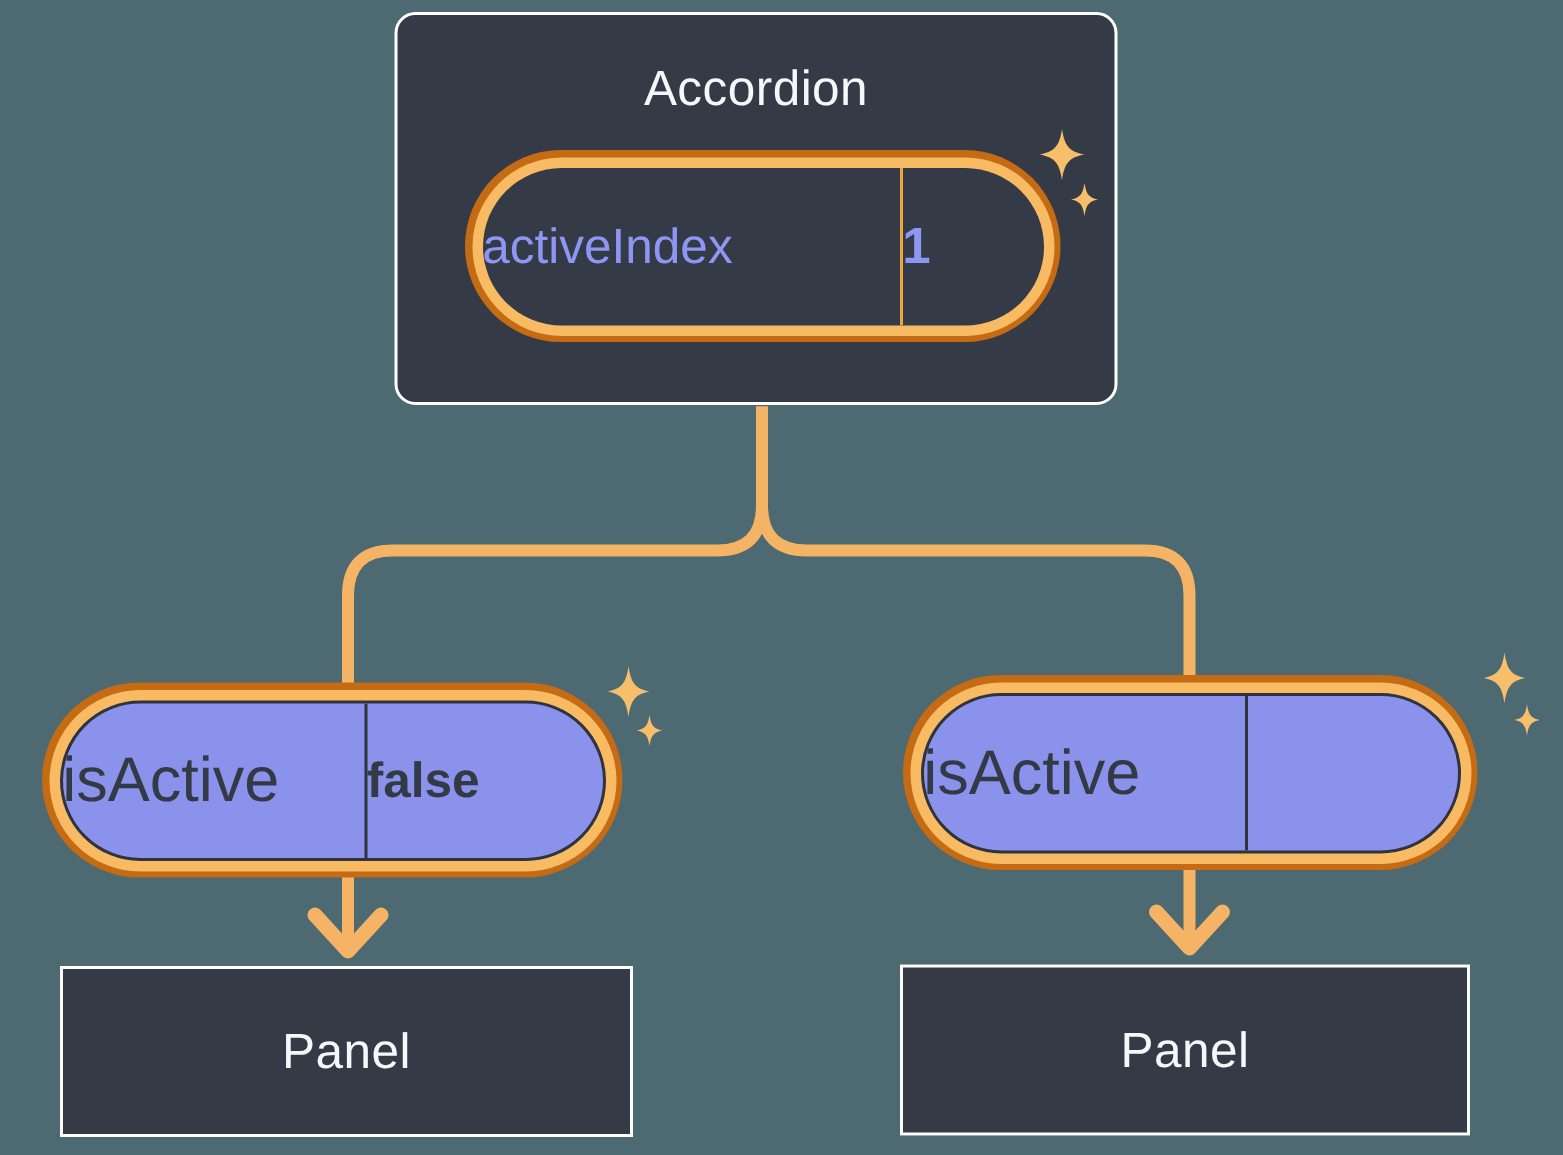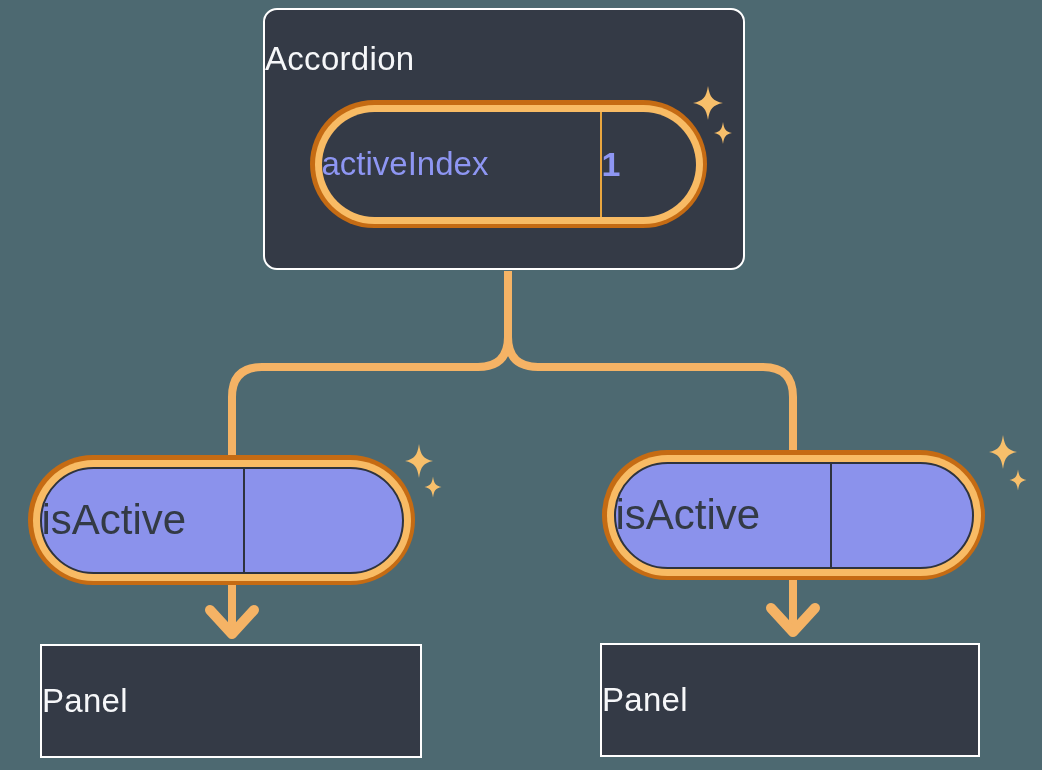--- a/index.html
+++ b/index.html
@@ -16,21 +16,21 @@
   .node{
     position:absolute;z-index:2;
     background:var(--box-fill,#343a46);
     border:2.5px solid var(--box-border,#ffffff);
     border-radius:14px;
     box-sizing:border-box;
   }
   .node-title{
     color:var(--box-text,#f6f7f9);
     font-size:33px;font-weight:500;letter-spacing:.3px;
-    text-align:left;width:100%;
+    text-align:center;width:100%;
   }
   .root-node{left:263px;top:8px;width:482px;height:262px;}
   .root-node .node-title{position:absolute;top:30px;left:0;}
   .panel-node{display:flex;align-items:center;justify-content:center;border-radius:0;}
   .panel-left{left:40px;top:644px;width:382px;height:114px;}
   .panel-right{left:600px;top:643px;width:380px;height:114px;}
   
   .pill-ring{
     position:absolute;z-index:2;
     background:var(--ring-outer,#c56b13);
@@ -100,20 +100,23 @@
     </div>
   </div>
 
   <div class="pill-ring pill-child-left">
     <div class="pill-ring-inner">
       <div class="pill-body">
         <div class="pill-sec pill-sec-left">
           <span class="prop-name">isActive</span>
         </div>
         <div class="pill-divider-dark"></div>
+        <div class="pill-sec pill-sec-right">
+          <span class="prop-value">false</span>
+        </div>
       </div>
     </div>
   </div>
 
   <div class="pill-ring pill-child-right">
     <div class="pill-ring-inner">
       <div class="pill-body">
         <div class="pill-sec pill-sec-left">
           <span class="prop-name">isActive</span>
         </div>

